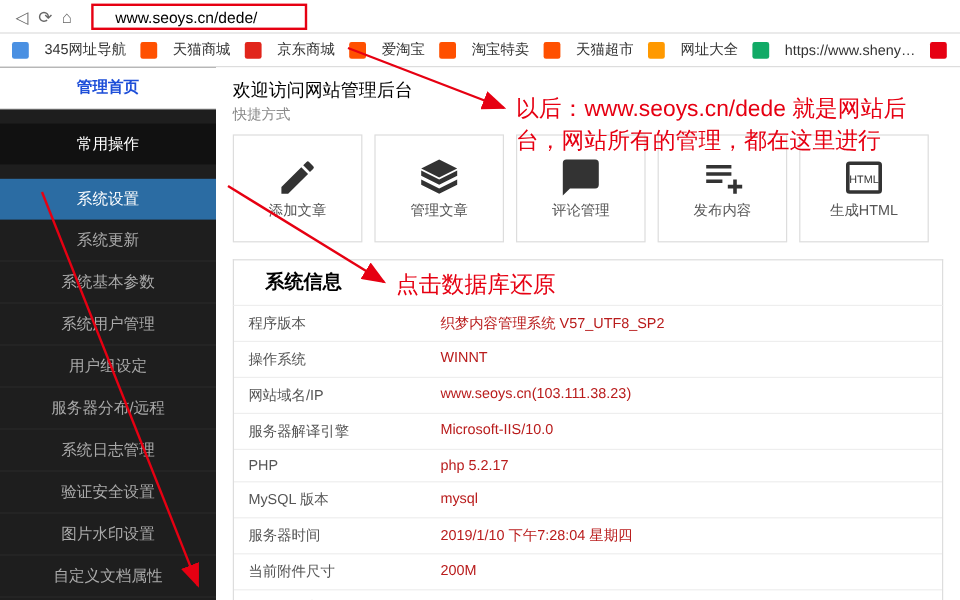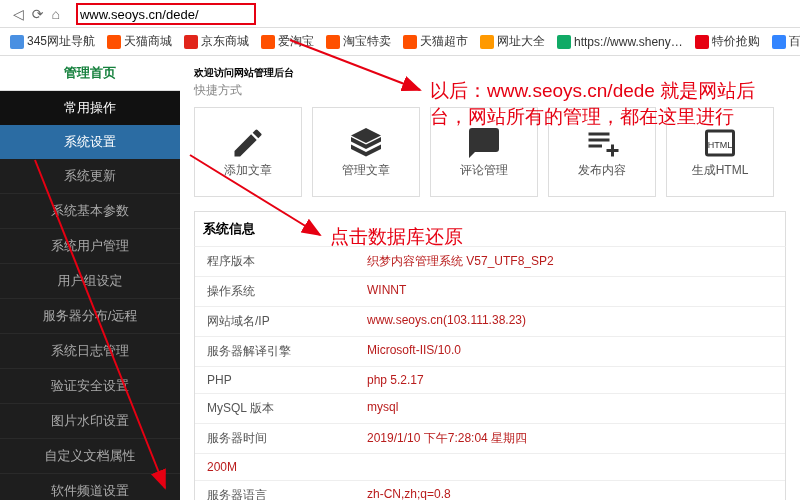--- a/index.html
+++ b/index.html
@@ -1,42 +1,42 @@
 <!DOCTYPE html>
 <html><head>
 <meta charset="utf-8">
 <style>
 * { margin: 0; padding: 0; box-sizing: border-box; font-family: "Microsoft YaHei", Arial, sans-serif; }
 body { width: 800px; height: 500px; overflow: hidden; background: #fff; position: relative; }
 
 .browser-bar { height: 28px; display: flex; align-items: center; padding: 0 5px; border-bottom: 1px solid #ddd; }
 .nav-icons { display: flex; gap: 8px; padding: 0 8px; color: #666; }
 .nav-icons span { cursor: pointer; font-size: 14px; }
-.url-box { border: 2px solid #e60012; height: 22px; flex: 0 0 180px; margin-left: 8px; padding: 0 2px; font-size: 13px; line-height: 20px; }
+.url-box { border: 2px solid #e60012; height: 22px; flex: 0 0 180px; margin-left: 8px; padding: 0 18px; font-size: 13px; line-height: 20px; }
 
 .bookmark-bar { height: 28px; display: flex; align-items: center; padding: 0 5px; gap: 2px; font-size: 12px; color: #333; border-bottom: 1px solid #ddd; overflow: hidden; }
-.bm { display: flex; align-items: center; gap: 3px; padding: 0 5px; cursor: pointer; white-space: nowrap; }
+.bm { display: flex; align-items: center; gap: 13px; padding: 0 5px; cursor: pointer; white-space: nowrap; }
 .bm-icon { width: 14px; height: 14px; display: inline-block; background: #4a90e2; border-radius: 2px; }
 
 .main { display: flex; height: calc(500px - 56px); }
 .sidebar { width: 180px; background: #1e1e1e; color: #ccc; font-size: 13px; overflow: hidden; position: relative; }
-.side-head { background: #fff; color: #15803d; font-weight: bold; padding: 8px 0; text-align: center; border-bottom: 1px solid #ddd; }
-.side-section { background: #2b6ca3; color: #fff; padding: 8px 0; text-align: center; cursor: pointer; }
+.side-head { background: #fff; color: #1d4ed8; font-weight: bold; padding: 8px 0; text-align: center; border-bottom: 1px solid #ddd; }
+.side-section { background: #2b6ca3; color: #fff; padding: 8px 0; text-align: center; cursor: pointer; margin-top: 12px; }
 .side-section.dark { background: #111; }
 .side-item { padding: 8px 0; text-align: center; color: #aaa; cursor: pointer; border-bottom: 1px solid #2a2a2a; }
 
 .content { flex: 1; padding: 10px 14px; overflow: hidden; }
-.welcome { font-size: 10px; font-weight: bold; margin-bottom: 2px; }
+.welcome { font-size: 15px; font-weight: normal; margin-bottom: 2px; }
 .quickway { font-size: 12px; color: #888; margin-bottom: 8px; }
 .quick-cards { display: flex; gap: 10px; margin-bottom: 14px; }
 .card { border: 1px solid #ddd; width: 108px; height: 90px; display: flex; flex-direction: column; align-items: center; justify-content: center; gap: 1px; cursor: pointer; }
 .card-icon { width: 36px; height: 36px; color: #333; }
 .card-label { font-size: 12px; color: #555; }
 
-.panel-title { font-size: 13px; font-weight: bold; padding: 8px 8px; border: 1px solid #ddd; border-bottom: 1px solid #eee; }
+.panel-title { font-size: 16px; font-weight: bold; padding: 8px 26px; border: 1px solid #ddd; border-bottom: 1px solid #eee; }
 .info-table { border: 1px solid #ddd; border-top: 0; font-size: 12px; }
 .info-row { display: flex; border-bottom: 1px solid #eee; }
 .info-row:last-child { border-bottom: 0; }
 .info-label { width: 160px; padding: 6px 12px; color: #555; }
 .info-val { flex: 1; padding: 6px 12px; color: #b91c1c; }
 
 .annot { position: absolute; color: #e60012; font-size: 19px; pointer-events: none; z-index: 50; }
 svg.arrow { position: absolute; pointer-events: none; z-index: 49; }
 </style>
 </head>
@@ -173,20 +173,21 @@
         </div>
       <div class="info-row">
           <div class="info-label">MySQL 版本</div>
           <div class="info-val">mysql</div>
         </div>
       <div class="info-row">
           <div class="info-label">服务器时间</div>
           <div class="info-val">2019/1/10 下午7:28:04 星期四</div>
         </div>
       <div class="info-row">
+          <div class="info-label">当前附件尺寸</div>
           <div class="info-val">200M</div>
         </div>
       <div class="info-row">
           <div class="info-label">服务器语言</div>
           <div class="info-val">zh-CN,zh;q=0.8</div>
         </div>
     </div>
   </div>
 </div>
 

